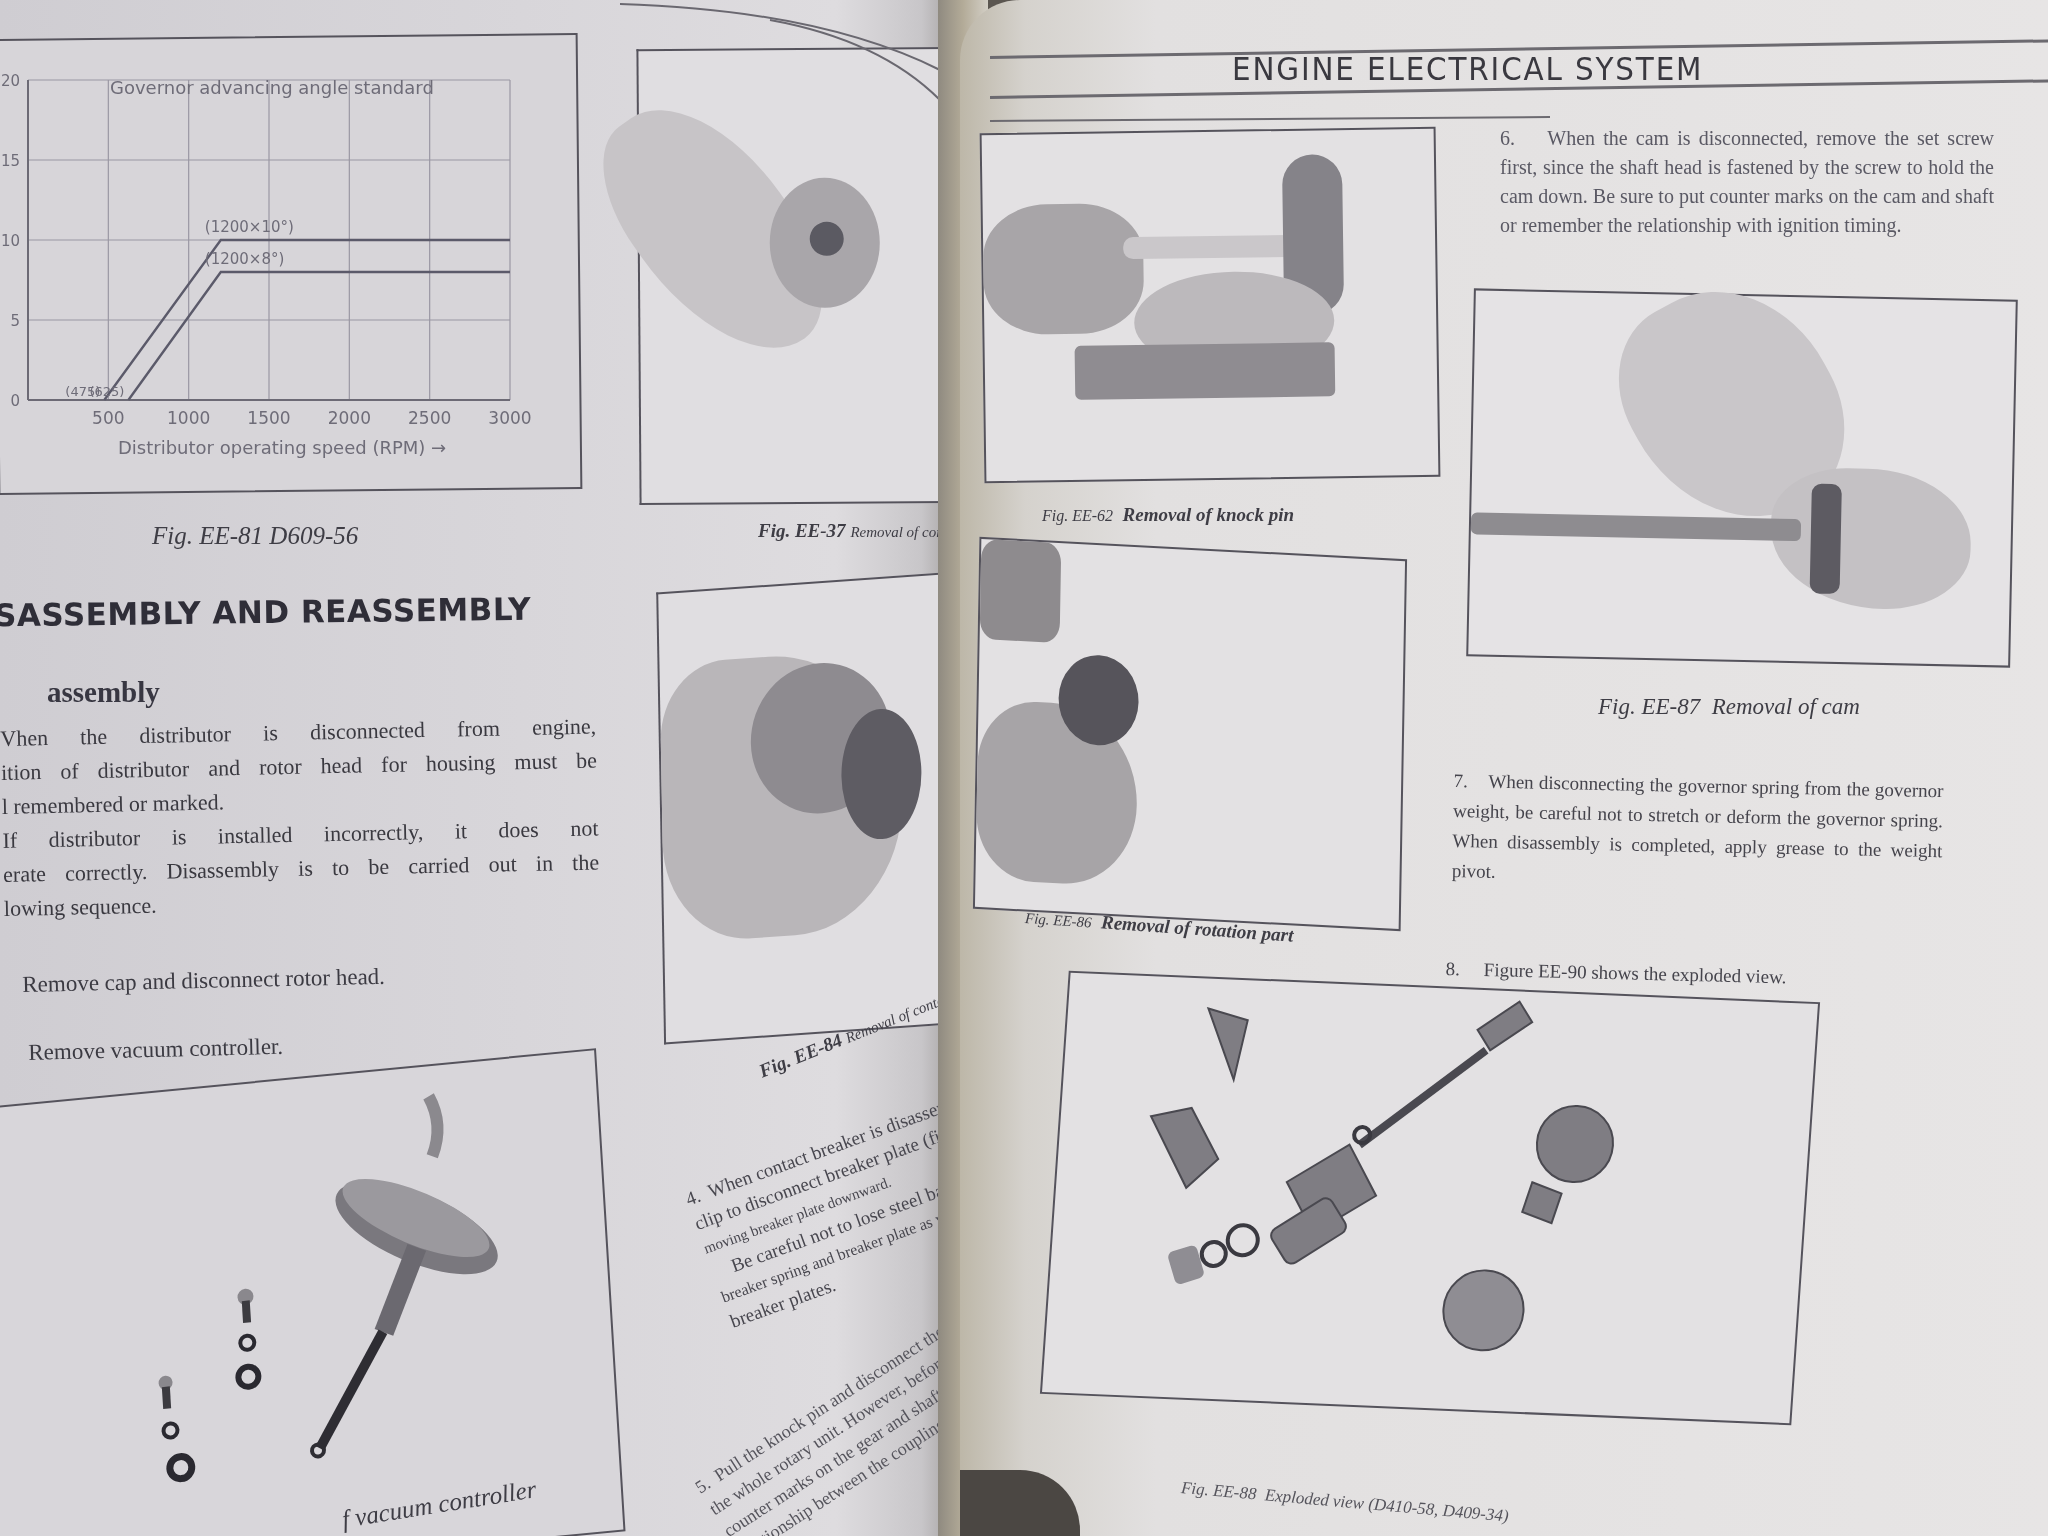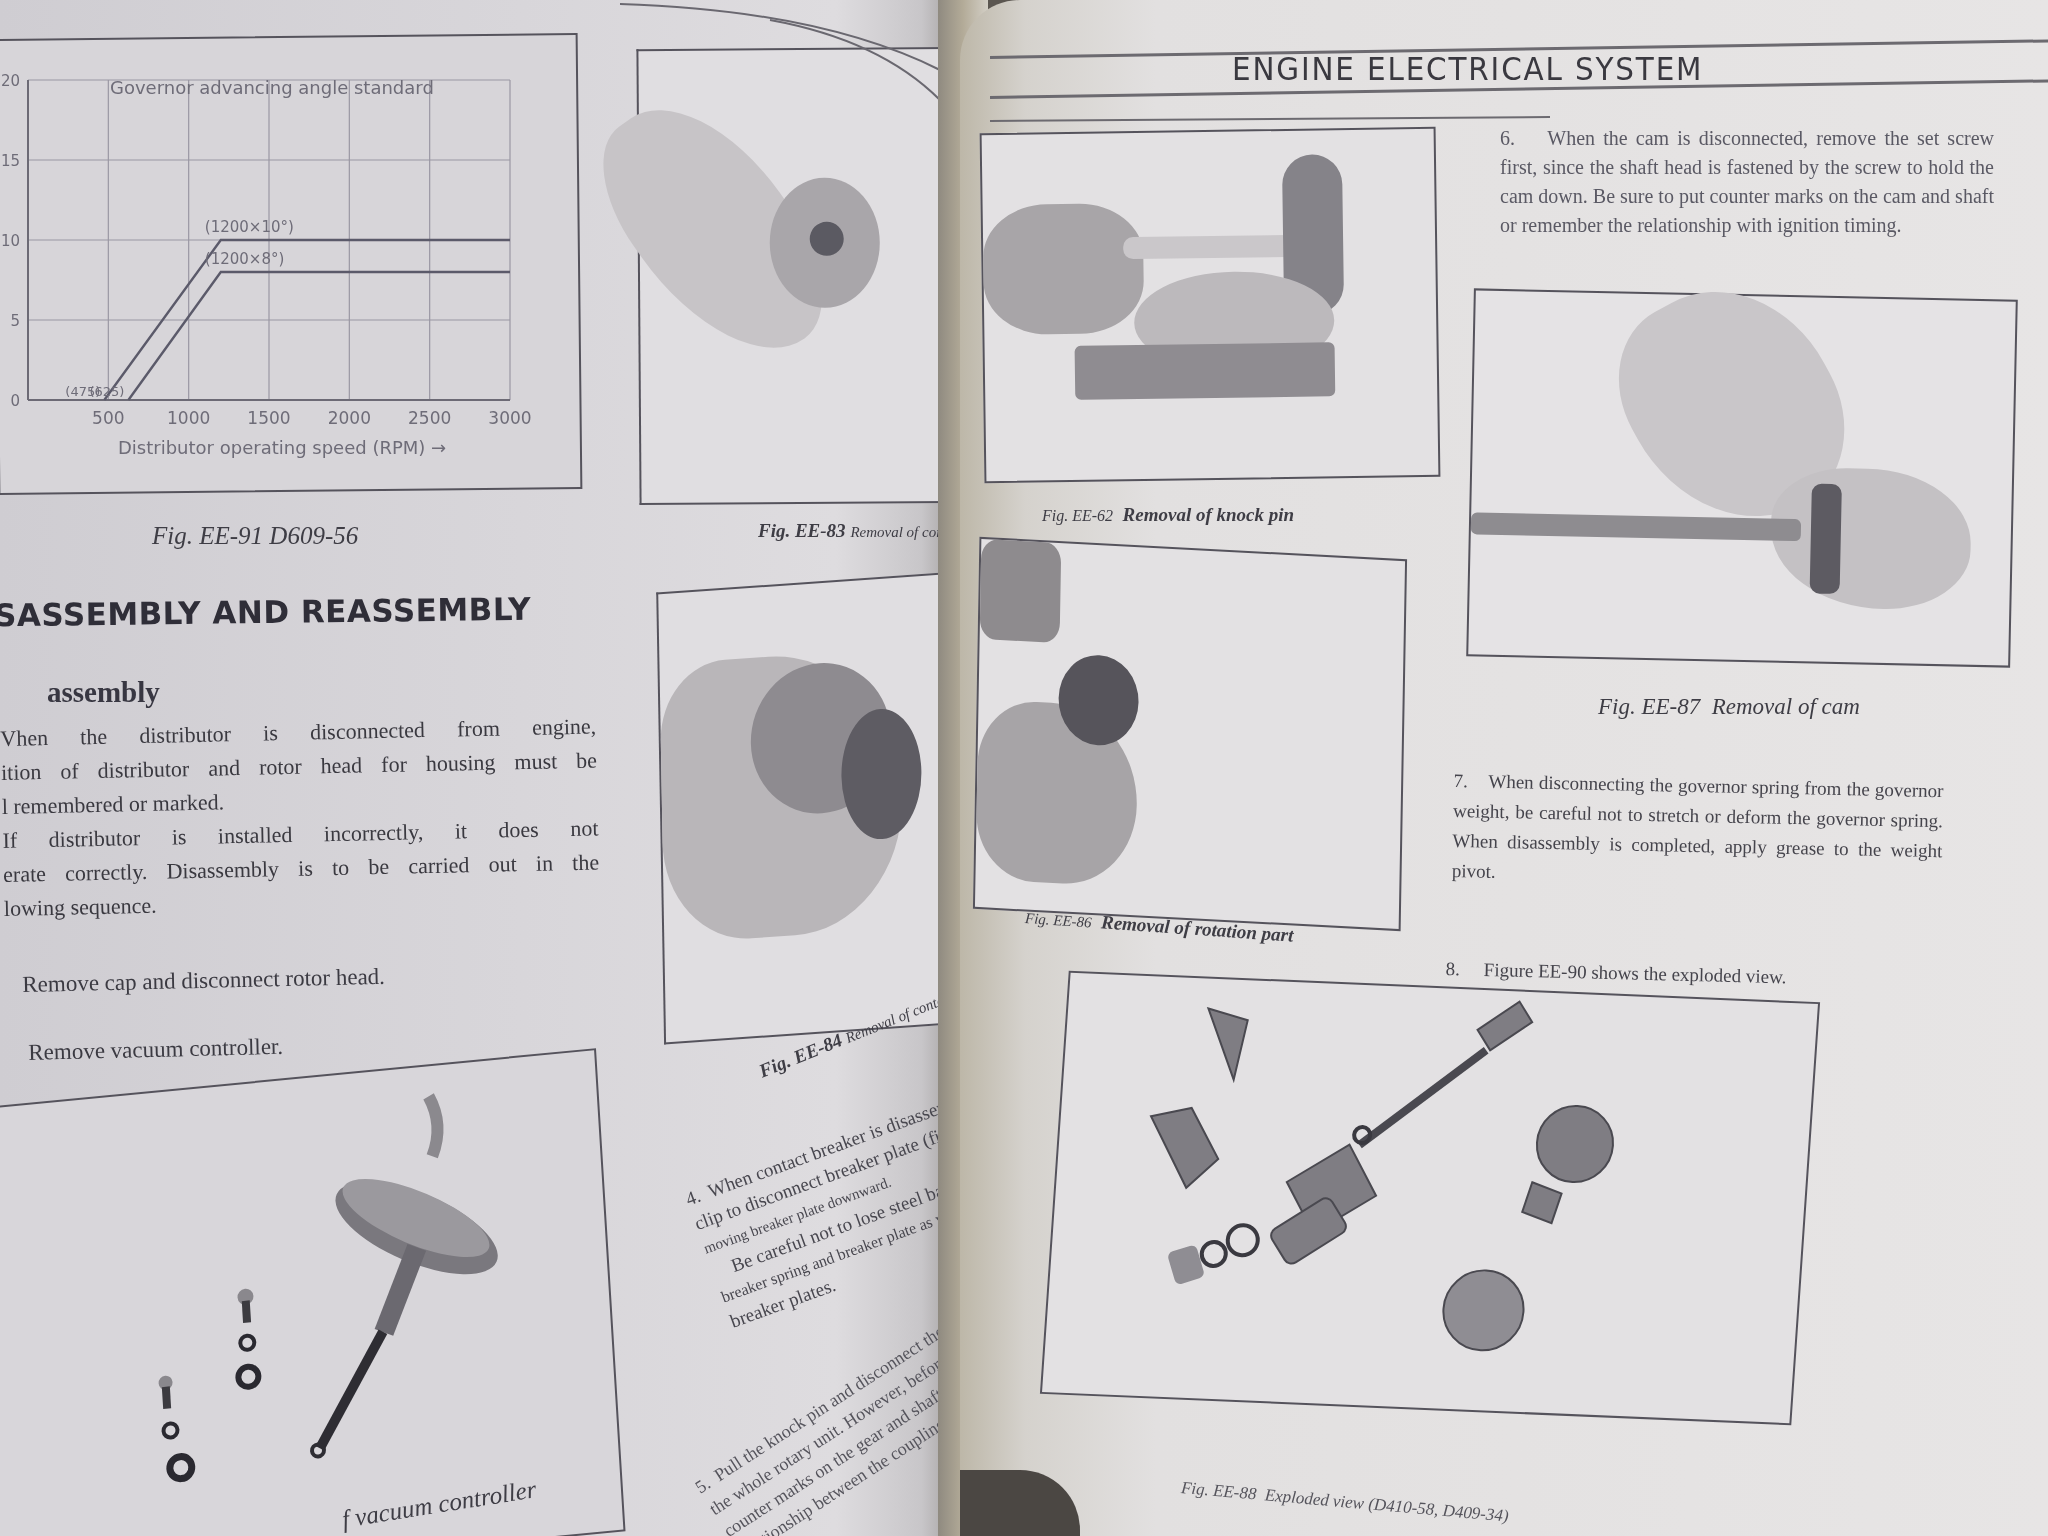--- a/index.html
+++ b/index.html
@@ -58,21 +58,21 @@
         <polyline points="128.41666666666669,340 220.8,212 510,212" fill="none" stroke="#5b5a6a" stroke-width="2.4"></polyline>
         <text x="204.8" y="172" text-anchor="start" font-size="15">(1200×10°)</text>
         <text x="204.8" y="204" text-anchor="start" font-size="15">(1200×8°)</text>
         <text x="100.31666666666666" y="336" text-anchor="end" font-size="13">(475)</text>
         <text x="124.41666666666669" y="336" text-anchor="end" font-size="13">(625)</text>
         <text x="110" y="34" font-size="18">Governor advancing angle standard</text>
         <text x="118" y="394" font-size="18">Distributor operating speed (RPM) →</text>
       </g>
   </svg>
 
-  <div class="cap" style="left:152px;top:522px;font-size:25px;">Fig. EE-91  D609-56</div>
+  <div class="cap" style="left:152px;top:522px;font-size:25px;">Fig. EE-81  D609-56</div>
 
   <div class="hd" style="left:-6px;top:594px;font-size:31px;letter-spacing:0.5px;transform:rotate(-0.7deg);">SASSEMBLY AND REASSEMBLY</div>
 
   <div class="abs" style="left:0;top:676px;font-size:29px;font-weight:bold;color:#383742;padding-left:47px;">assembly</div>
 
   <div class="abs" style="left:0;top:722px;width:596px;transform:rotate(-1.2deg);transform-origin:left top;">
     <div class="para" style="position:relative;text-align-last:justify;">Vhen the distributor is disconnected from engine,</div>
     <div class="para" style="position:relative;text-align-last:justify;">ition of distributor and rotor head for housing must be</div>
     <div class="para" style="position:relative;">l remembered or marked.</div>
     <div class="para" style="position:relative;text-align-last:justify;">If distributor is installed incorrectly, it does not</div>
@@ -104,21 +104,21 @@
     </svg>
   </div>
   <div class="cap" style="left:340px;top:1506px;font-size:25px;transform:rotate(-9deg);transform-origin:left top;">f vacuum controller</div>
 
   <div class="frame" style="left:638px;top:48px;width:320px;height:452px;border-right:none;background:#e0dee1;transform:rotate(-0.4deg);">
     <div class="ph" style="left:0;top:40px;width:150px;height:280px;transform:rotate(-35deg);background:#c7c4c7;"></div>
     <div class="ph" style="left:130px;top:128px;width:110px;height:130px;border-radius:50%;background:#a9a6aa;"></div>
     <div class="ph" style="left:170px;top:172px;width:34px;height:34px;border-radius:50%;background:#5b5a62;"></div>
   </div>
   <div class="cap" style="left:758px;top:520px;font-size:19px;">
-    <b>Fig. EE-83</b>
+    <b>Fig. EE-37</b>
     <span style="font-size:15px;">Removal of contact se</span>
   </div>
 
   <div class="frame" style="left:660px;top:582px;width:300px;height:448px;border-right:none;background:#e0dee1;transform:rotate(-1deg) skewY(-3deg);">
     <div class="ph" style="left:0;top:70px;width:240px;height:280px;background:#b9b6b9;border-radius:30% 60% 50% 40%;"></div>
     <div class="ph" style="left:90px;top:80px;width:140px;height:150px;border-radius:50%;background:#8e8b90;"></div>
     <div class="ph" style="left:180px;top:130px;width:80px;height:130px;border-radius:50%;background:#5e5c63;"></div>
   </div>
   <div class="cap" style="left:756px;top:1062px;font-size:19px;transform:rotate(-22deg);transform-origin:left top;">
     <b>Fig. EE-84</b>

